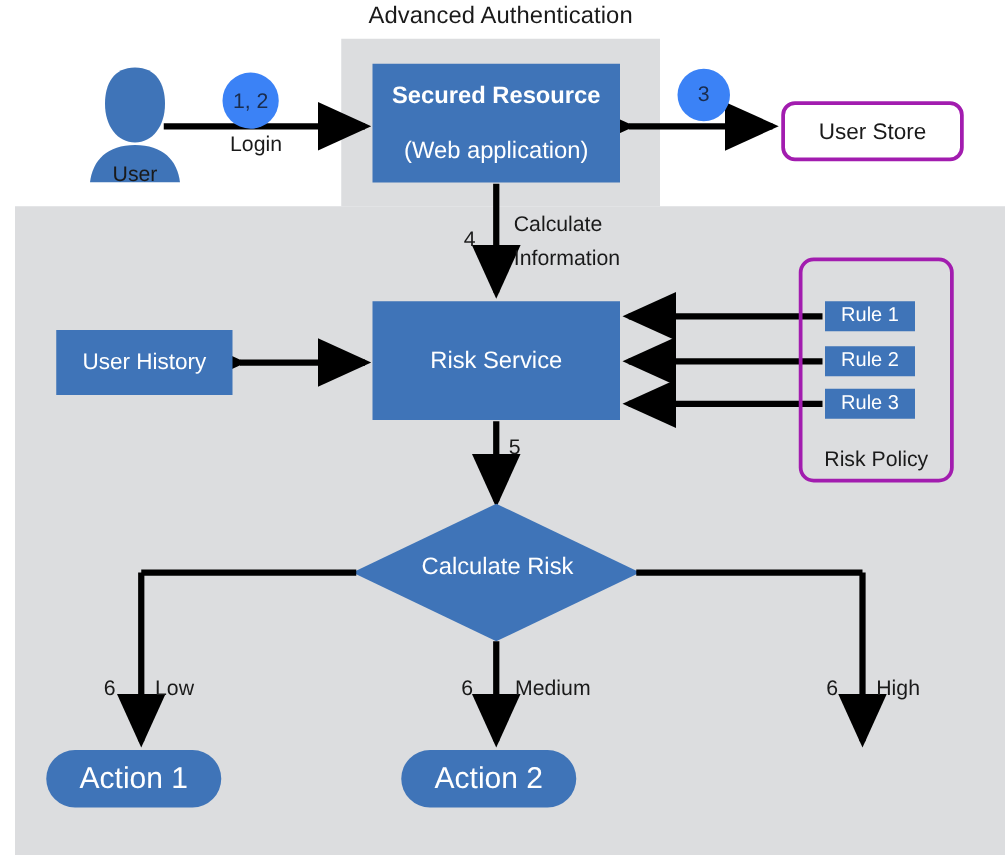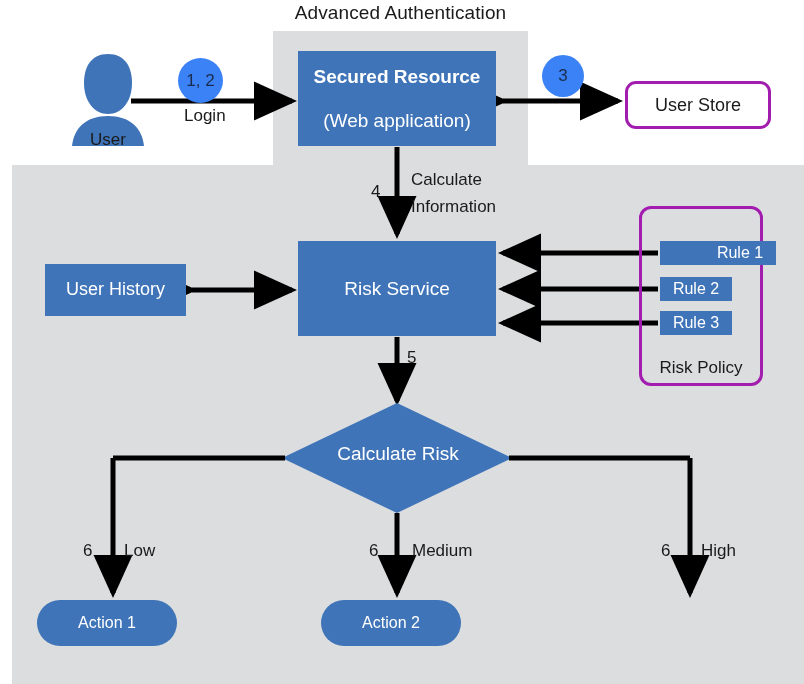--- a/index.html
+++ b/index.html
@@ -59,29 +59,29 @@
     left: 45px; top: 264px; width: 141px; height: 52px;
     font-size: 18px;
   }
 
   .rule {
     position: absolute;
     left: 660px;
     width: 72px; height: 24px;
     font-size: 16px;
   }
-  #rule-1 { top: 241px; padding-left: 44px; }
+  #rule-1 { top: 241px; }
   #rule-2 { top: 277px; }
   #rule-3 { top: 311px; }
 
   .action {
     position: absolute;
     top: 600px;
     width: 140px; height: 46px;
-    font-size: 16px;
+    font-size: 24px;
     border-radius: 23px;
   }
   #action-1 { left: 37px; }
   #action-2 { left: 321px; }
   #action-3 { left: 620px; }
 
   
   .outlined {
     position: absolute;
     border: 3px solid #a21caf;

